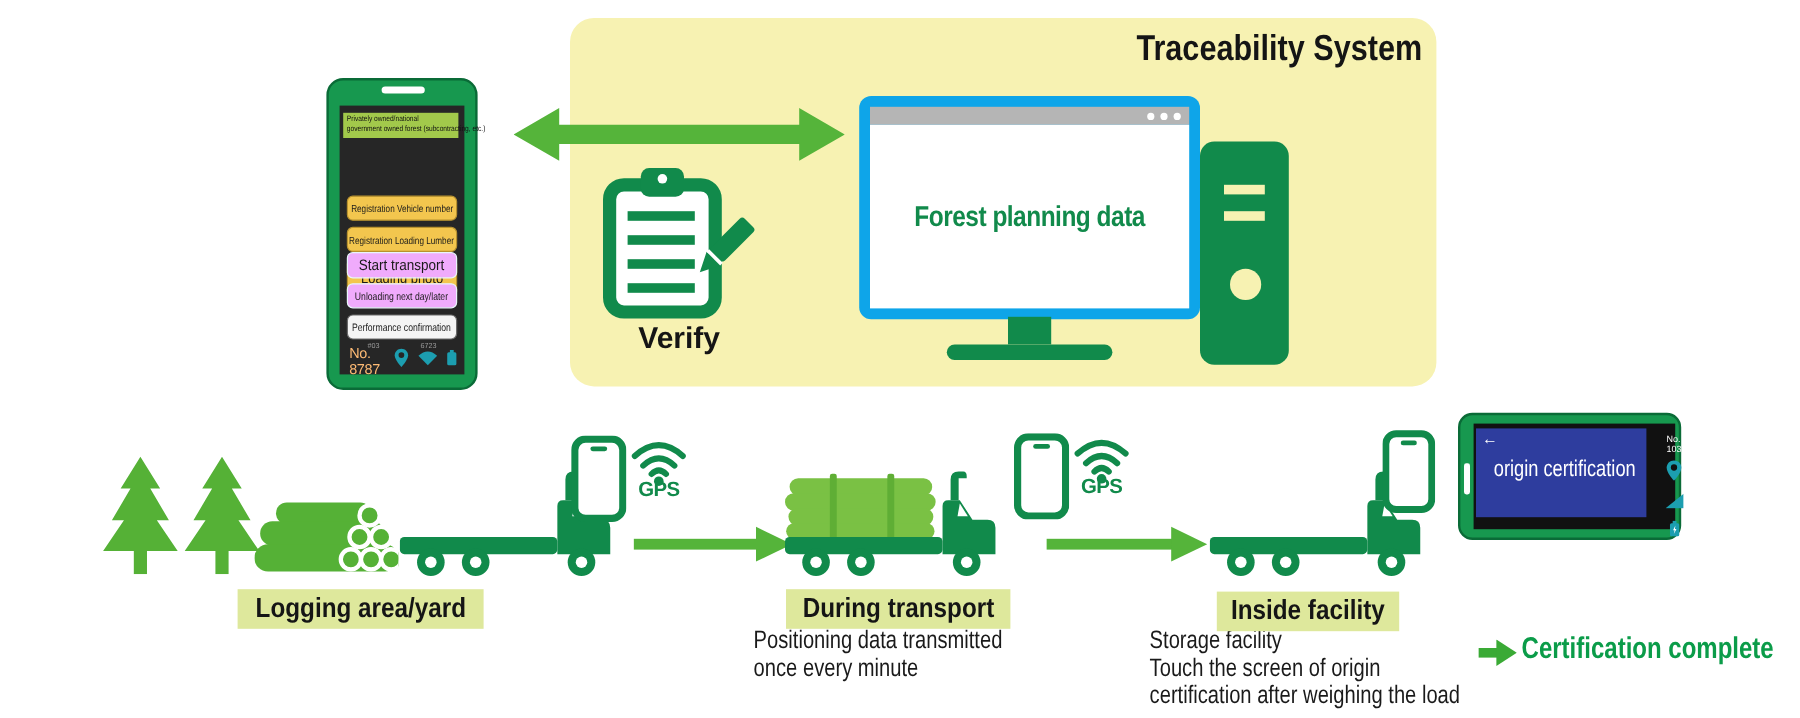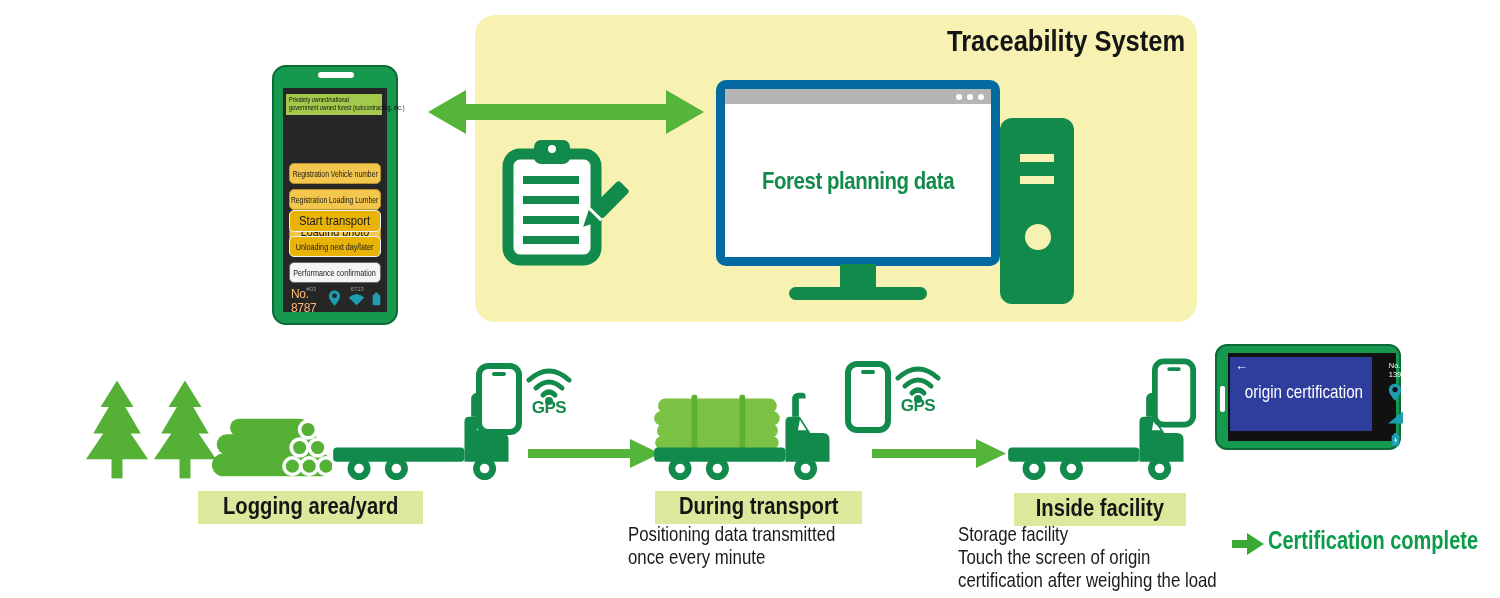--- a/index.html
+++ b/index.html
@@ -10,21 +10,21 @@
   
   .cond { display:inline-block; white-space:nowrap; transform:scaleX(.84); transform-origin:left center; }
   .cond-c { display:inline-block; white-space:nowrap; transform:scaleX(.85); transform-origin:center; }
   .cond-r { display:inline-block; white-space:nowrap; transform:scaleX(.85); transform-origin:right center; }
 
   
   .panel { left:475px; top:15px; width:722px; height:307px; background:#f7f2b2; border-radius:20px; }
   .panel-title { left:855px; top:24px; width:330px; text-align:right; font-size:30px; font-weight:bold; color:#151515; }
 
   
-  .monitor { left:716px; top:80px; width:284px; height:186px; background:#0369a1; border-radius:10px; }
+  .monitor { left:716px; top:80px; width:284px; height:186px; background:#0ea5e9; border-radius:10px; }
   .mon-titlebar { left:9px; top:9px; width:266px; height:15px; background:#b5b5b5; display:flex; align-items:center; justify-content:flex-end; gap:5px; padding-right:7px; }
   .mon-dot { width:6px; height:6px; border-radius:50%; background:#ffffff; }
   .mon-screen { left:9px; top:24px; width:266px; height:153px; background:#ffffff; display:flex; flex-direction:column; align-items:center; justify-content:center; gap:5px; }
   .mon-line { font-size:24px; font-weight:bold; color:#118a4b; letter-spacing:-.5px; }
   .stand-neck { left:840px; top:264px; width:36px; height:23px; background:#118a4b; }
   .stand-base { left:789px; top:287px; width:138px; height:13px; border-radius:7px; background:#118a4b; }
 
   
   .tower { left:1000px; top:118px; width:74px; height:186px; border-radius:12px; background:#118a4b; }
   .tower-slot { left:20px; width:34px; height:8px; background:#f7f2b2; }
@@ -38,32 +38,32 @@
 
   
   .phone { left:272px; top:65px; width:126px; height:260px; background:#17984f; border:2px solid #0a6b37; border-radius:14px; z-index:3; }
   .phone-speaker { left:44px; top:5px; width:36px; height:6px; border-radius:3px; background:#ffffff; }
   .phone-screen { left:9px; top:21px; width:104px; height:224px; background:#262626; }
   .p-banner { left:3px; top:6px; width:96px; background:#a2c94b; padding:2px 2px 3px 3px; color:#111; font-size:6.5px; line-height:1.2; }
   .p-banner div { white-space:nowrap; transform:scaleX(.85); transform-origin:left center; }
   .p-btn { left:6px; width:92px; display:flex; align-items:center; justify-content:center; border-radius:5px; color:#1a1a1a; }
   .p-btn span { white-space:nowrap; transform:scaleX(.8); transform-origin:center; }
   .p-yellow { background:#f3c64e; border:1px solid #b8922f;margin-top:36px; }
-  .p-blue { background:#eab308; border:1px solid #e9f5fb; }
+  .p-blue { background:#f0abfc; border:1px solid #e9f5fb; }
   .p-white { background:#f4f4f4; border:1px solid #6a6a6a; }
   .p-status { left:6px; top:198px; width:92px; display:flex; justify-content:space-around; font-size:6px; color:#9a9a9a; }
   .p-bottom { left:8px; top:204px; width:90px; height:17px; display:flex; align-items:center; gap:7px; }
   .p-number { color:#fdba74; font-size:12px; letter-spacing:-.3px; }
 
   
   .dbl-arrow { left:428px; top:88px; width:276px; height:48px; z-index:2; }
 
   
   .gps-text { font-size:17px; font-weight:bold; color:#118a4b; text-align:center; letter-spacing:-.5px; }
-  .stage-label { background:#dee89c; padding:2px 13px 4px; font-size:23px; font-weight:bold; color:#151515; }
+  .stage-label { background:#dee89c; padding:2px 3px 4px; font-size:23px; font-weight:bold; color:#151515; }
   .stage-note { font-size:21px; color:#1a1a1a; line-height:1.1; }
   .stage-note div { white-space:nowrap; transform:scaleX(.8); transform-origin:left center; }
 
   
   .tablet { left:1215px; top:344px; width:186px; height:106px; background:#17984f; border:2px solid #0a6b37; border-radius:12px; z-index:3; }
   .tab-inner { left:11px; top:7px; width:168px; height:88px; background:#111111; }
   .tab-screen { left:13px; top:11px; width:142px; height:74px; background:#2e3d9e; }
   .tab-back { left:5px; top:1px; color:#ffffff; font-size:13px; }
   .tab-text { left:0; top:24px; width:142px; text-align:center; color:#ffffff; font-size:19px; }
   .tab-text span { display:inline-block; white-space:nowrap; transform:scaleX(.8); transform-origin:center; }
@@ -111,20 +111,21 @@
         <rect x="25" y="78" width="56" height="8"></rect>
         <rect x="25" y="98" width="56" height="8"></rect>
       </g>
       <g transform="translate(88,86) rotate(45)">
         <rect x="-8" y="-54" width="16" height="39" rx="3" fill="#118a4b"></rect>
         <polygon points="-8,-12 8,-12 0,4" fill="#118a4b"></polygon>
         <rect x="-8" y="-15" width="16" height="3" fill="#ffffff"></rect>
       </g>
     </svg>
   </div>
+  <div class="abs verify-label">Verify</div>
 
   <div class="abs dbl-arrow">
     <svg width="276" height="48" viewBox="0 0 276 48">
       <polygon fill="#55b43a" points="0,24 38,2 38,16 238,16 238,2 276,24 238,46 238,32 38,32 38,46"></polygon>
     </svg>
   </div>
 
 
   <div class="abs phone">
     <div class="abs phone-speaker"></div>
@@ -325,21 +326,21 @@
         <rect x="16" y="9" width="14" height="4" rx="2" fill="#118a4b"></rect>
       </svg>
   </div>
 
   <div class="abs tablet">
     <div class="abs tab-btnbar"></div>
     <div class="abs tab-inner">
       <div class="abs tab-side">
         <div class="tab-no">
           <div>No.</div>
-          <div>139</div>
+          <div>103</div>
         </div>
         <span>
           <svg width="14" height="19" viewBox="0 0 24 32">
               <path fill="#1c9eb0" d="M12 1 C6 1 1.5 5.5 1.5 11.5 C1.5 19 12 30 12 30 C12 30 22.5 19 22.5 11.5 C22.5 5.5 18 1 12 1 Z"></path>
               <circle cx="12" cy="11" r="4.5" fill="#111111"></circle>
             </svg>
         </span>
         <span>
           <svg width="15" height="13" viewBox="0 0 20 16">
               <polygon fill="#1c9eb0" points="0,16 20,16 20,0"></polygon>

